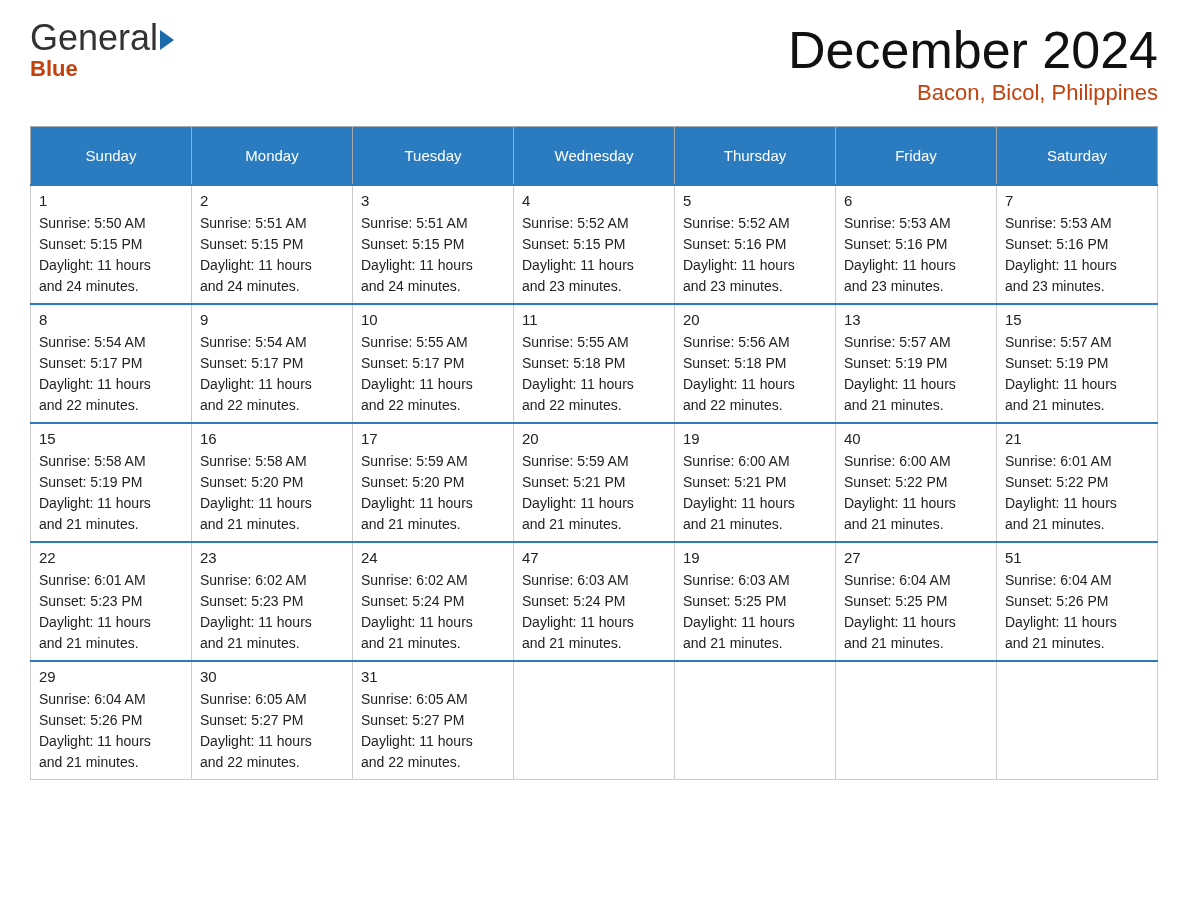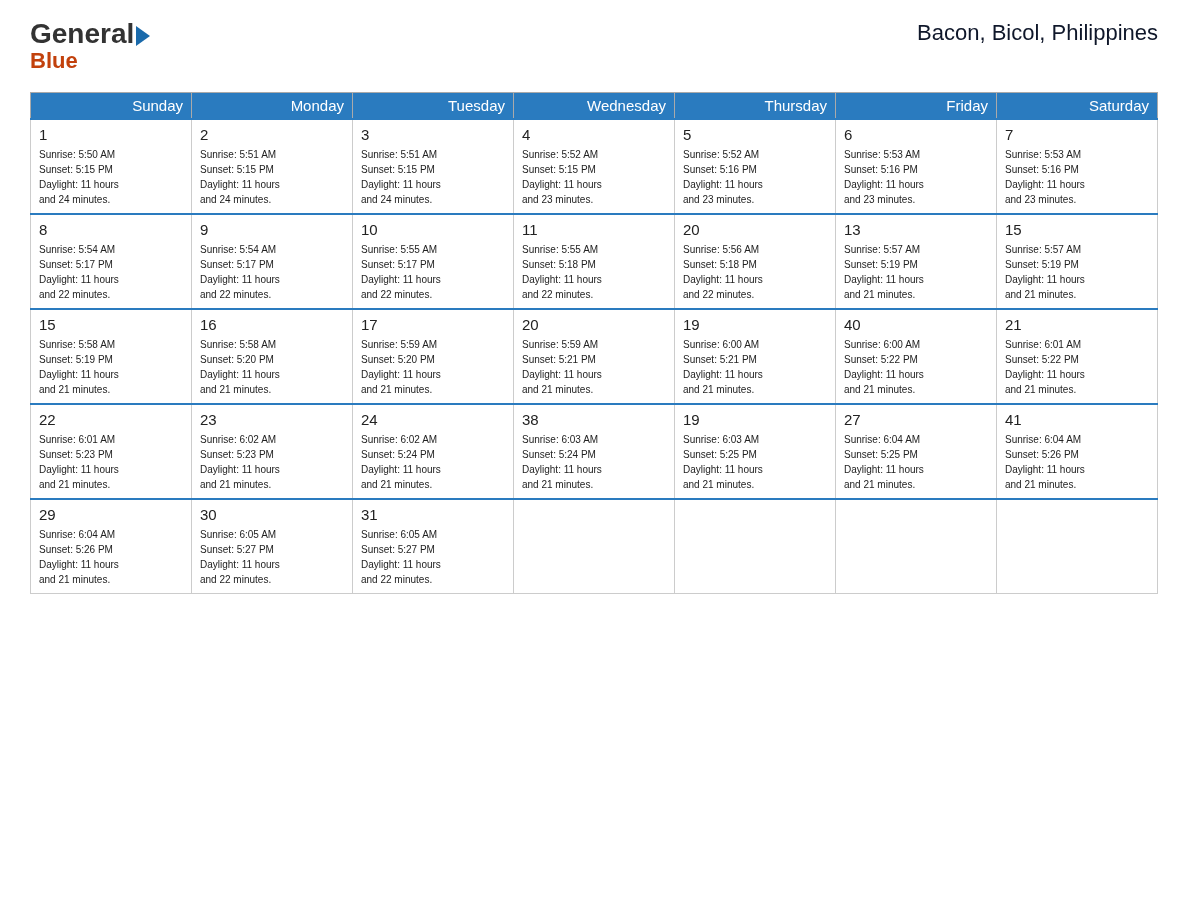--- a/index.html
+++ b/index.html
@@ -15,22 +15,22 @@
       justify-content: space-between;
       align-items: flex-start;
       margin-bottom: 20px;
     }
     .logo {
       display: flex;
       flex-direction: column;
       line-height: 1;
     }
     .logo-top {
-      font-size: 28px;
-      font-weight: bold;
+      font-size: 36px;
+      font-weight: normal;
       color: #333;
     }
     .logo-top span.general {
       color: #333;
     }
     .logo-top span.arrow {
       display: inline-block;
       width: 0;
       height: 0;
       border-left: 14px solid #1a6aab;
@@ -49,34 +49,34 @@
       text-align: right;
     }
     .title-block h1 {
       font-size: 52px;
       font-weight: normal;
       color: #111;
     }
     .title-block h2 {
       font-size: 22px;
       font-weight: normal;
-      color: #0f172a;
+      color: #c2410c;
     }
     .calendar {
       width: 100%;
       border-collapse: collapse;
       border: 1px solid #aaa;
     }
     .calendar th {
       background-color: #2a7bbf;
       color: #fff;
-      padding: 4px 8px;
+      padding: 20px 8px;
       font-size: 15px;
       font-weight: normal;
-      text-align: right;
+      text-align: center;
       border: 1px solid #aaa;
     }
     .calendar td {
       vertical-align: top;
       padding: 6px 8px;
       border: 1px solid #ccc;
       font-size: 12.5px;
       color: #222;
       width: 14.28%;
       min-height: 100px;
@@ -85,37 +85,38 @@
       border-top: 2px solid #2a7bbf;
     }
     .day-num {
       font-size: 15px;
       font-weight: normal;
       display: block;
       margin-bottom: 4px;
     }
     .day-info {
       line-height: 1.5;
-      font-size: 10px;
+      font-size: 14px;
     }
     .empty-cell {
       background: #fff;
     }
   </style>
 </head>
 <body>
 
 <div class="header">
   <div class="logo">
     <div class="logo-top">
       <span class="general">General</span><span class="arrow"></span>
     </div>
     <div class="logo-bottom">Blue</div>
   </div>
   <div class="title-block">
+    <h1>December 2024</h1>
     <h2>Bacon, Bicol, Philippines</h2>
   </div>
 </div>
 
 <table class="calendar">
   <thead>
     <tr>
     <th>Sunday</th>
         <th>Monday</th>
         <th>Tuesday</th>
@@ -223,33 +224,33 @@
         </td>
         <td>
           <span class="day-num">23</span>
           <div class="day-info">Sunrise: 6:02 AM<br>Sunset: 5:23 PM<br>Daylight: 11 hours<br>and 21 minutes.</div>
         </td>
         <td>
           <span class="day-num">24</span>
           <div class="day-info">Sunrise: 6:02 AM<br>Sunset: 5:24 PM<br>Daylight: 11 hours<br>and 21 minutes.</div>
         </td>
         <td>
-          <span class="day-num">38</span>
+          <span class="day-num">47</span>
           <div class="day-info">Sunrise: 6:03 AM<br>Sunset: 5:24 PM<br>Daylight: 11 hours<br>and 21 minutes.</div>
         </td>
         <td>
           <span class="day-num">19</span>
           <div class="day-info">Sunrise: 6:03 AM<br>Sunset: 5:25 PM<br>Daylight: 11 hours<br>and 21 minutes.</div>
         </td>
         <td>
           <span class="day-num">27</span>
           <div class="day-info">Sunrise: 6:04 AM<br>Sunset: 5:25 PM<br>Daylight: 11 hours<br>and 21 minutes.</div>
         </td>
         <td>
-          <span class="day-num">41</span>
+          <span class="day-num">51</span>
           <div class="day-info">Sunrise: 6:04 AM<br>Sunset: 5:26 PM<br>Daylight: 11 hours<br>and 21 minutes.</div>
         </td>
       </tr>
       <tr class="week-row">
         <td>
           <span class="day-num">29</span>
           <div class="day-info">Sunrise: 6:04 AM<br>Sunset: 5:26 PM<br>Daylight: 11 hours<br>and 21 minutes.</div>
         </td>
         <td>
           <span class="day-num">30</span>

